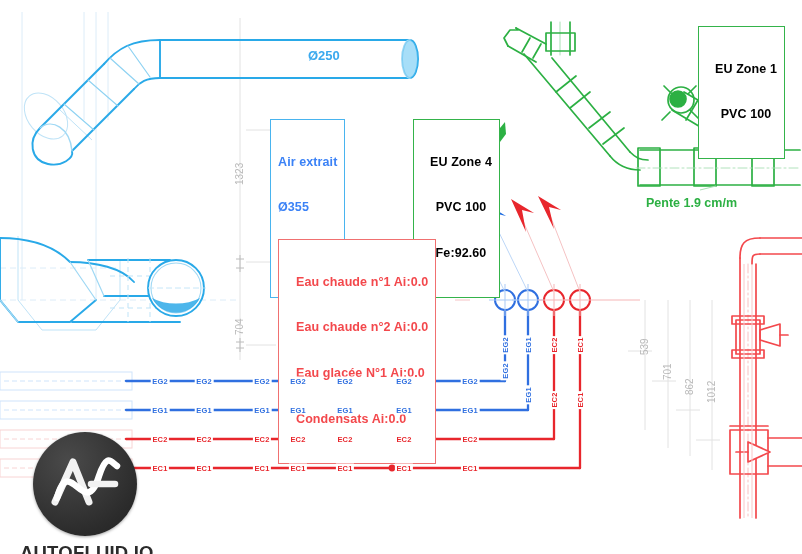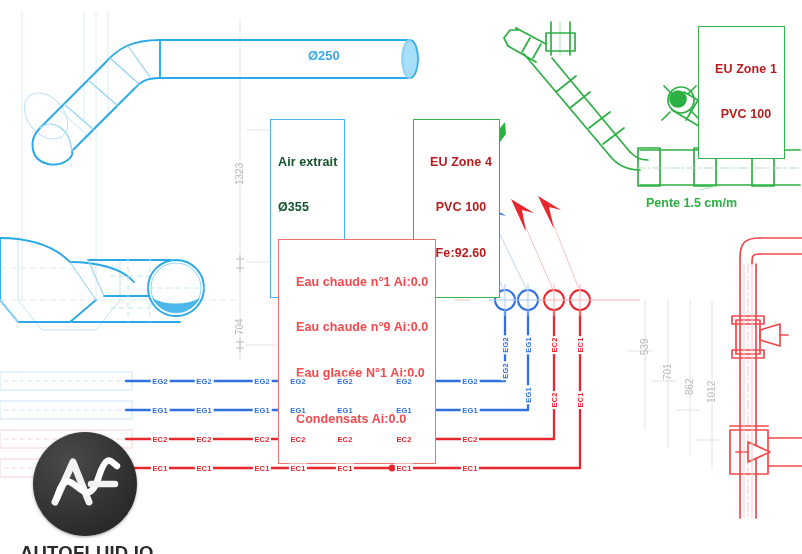--- a/index.html
+++ b/index.html
@@ -15,22 +15,22 @@
   .callout{
     position:absolute;
     background:#ffffff;
     padding:4px 7px 5px 7px;
     line-height:1.22;
     white-space:pre;
     font-weight:bold;
     letter-spacing:.1px;
   }
   .callout .ln{display:block;}
-  .callout.blue{border:1px solid #49b4ef;color:#14532d;font-size:12.5px;}
-  .callout.green{border:1px solid #34b34a;color:#b91c1c;font-size:12.5px;text-align:right;padding-left:16px;}
+  .callout.blue{border:1px solid #49b4ef;color:#3b82f6;font-size:12.5px;}
+  .callout.green{border:1px solid #34b34a;color:#000000;font-size:12.5px;text-align:right;padding-left:16px;}
   .callout.green.left{text-align:center;}
   .callout.red{border:1px solid #f07070;color:#f3484c;font-size:12.5px;}
 
   .plaintext{position:absolute;font-weight:bold;white-space:pre;}
   .plaintext.green{color:#2cb043;font-size:12.5px;}
 
   
   .dimnum{
     position:absolute;
     font-size:10px;
@@ -388,28 +388,28 @@
     <span class="ln">Fe:92.60</span>
   </div>
 
   <div class="callout green left" style="left:698px;top:26px;">
     <span class="ln">EU Zone 1</span>
     <span class="ln">PVC 100</span>
   </div>
 
   <div class="callout red" style="left:278px;top:239px;padding-left:17px;">
     <span class="ln">Eau chaude n°1 Ai:0.0</span>
-    <span class="ln">Eau chaude n°9 Ai:0.0</span>
+    <span class="ln">Eau chaude n°2 Ai:0.0</span>
     <span class="ln">Eau glacée N°1 Ai:0.0</span>
     <span class="ln">Condensats Ai:0.0</span>
   </div>
 
   <div class="plaintext" style="left:304px;top:48px;color:#3aa9ee;font-size:13px;background:#fff;padding:0 4px;">Ø250</div>
 
-  <div class="plaintext green" style="left:644px;top:196px;background:#fff;padding:0 2px;">Pente 1.5 cm/m</div>
+  <div class="plaintext green" style="left:644px;top:196px;background:#fff;padding:0 2px;">Pente 1.9 cm/m</div>
 
   <div class="dimnum" style="left:234px;top:185px;">1323</div>
   <div class="dimnum" style="left:234px;top:335px;">704</div>
 
   <div class="dimnum" style="left:639px;top:355px;">539</div>
   <div class="dimnum" style="left:662px;top:380px;">701</div>
   <div class="dimnum" style="left:684px;top:395px;">862</div>
   <div class="dimnum" style="left:706px;top:403px;">1012</div>
 
   <div id="pipe-labels">

